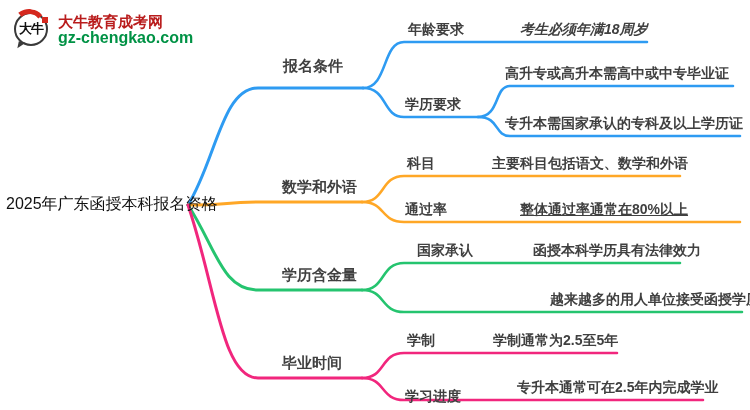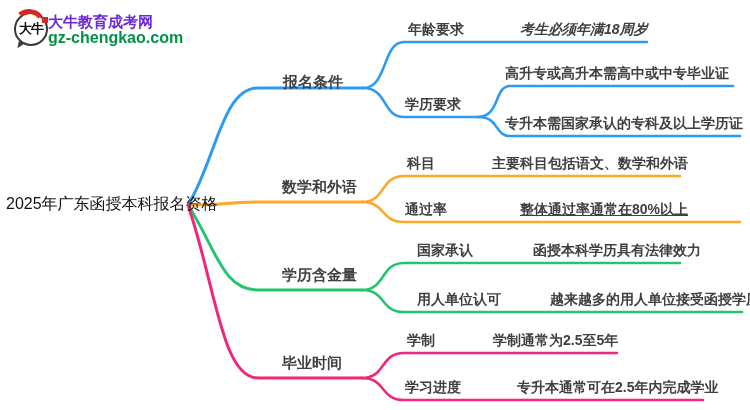--- a/index.html
+++ b/index.html
@@ -10,40 +10,40 @@
   }
   .stage{position:absolute;inset:0;width:750px;height:410px;}
   svg.links{position:absolute;left:0;top:0;pointer-events:none;}
   .node{
     position:absolute;white-space:nowrap;color:#404040;
     font-weight:600;font-size:14px;line-height:20px;height:20px;
   }
   .node.root{font-size:16px;font-weight:400;color:#111;}
   .node.lv1{font-size:15px;}
   
-  .logo{position:absolute;left:14px;top:12px;display:flex;align-items:center;gap:0;cursor:pointer;}
+  .logo{position:absolute;left:14px;top:12px;display:flex;align-items:center;gap:10px;cursor:pointer;}
   .logo-bubble{
     position:relative;width:34px;height:34px;border-radius:50%;
     background:#fff;border:2px solid #3a3a3a;box-sizing:border-box;
   }
   .logo-arc{
     position:absolute;left:-4px;top:-5px;width:34px;height:34px;border-radius:50%;
     border:5px solid transparent;border-top-color:#d5281e;box-sizing:border-box;
     transform:rotate(6deg);
   }
   .logo-chars{
     position:absolute;inset:0;display:flex;align-items:center;justify-content:center;
     font-size:13px;font-weight:700;color:#111;letter-spacing:-1px;
   }
   .logo-seal{position:absolute;right:-2px;top:3px;width:6px;height:6px;background:#d5281e;}
   .logo-tail{
     position:absolute;left:2px;bottom:-5px;width:0;height:0;
     border-left:7px solid #3a3a3a;border-bottom:7px solid transparent;transform:rotate(12deg);
   }
-  .logo-title{font-size:15px;font-weight:700;color:#6d28d9;line-height:18px;}
+  .logo-title{font-size:15px;font-weight:700;color:#b91c1c;line-height:18px;}
   .logo-domain{font-size:16px;font-weight:700;color:#009245;line-height:14px;}
 </style>
 </head>
 <body>
 
 <div class="stage">
 
   <svg class="links" width="750" height="410" viewBox="0 0 750 410" fill="none" stroke-linecap="round">
 
     <path d="M188,205 C216,160 222,88 258,88 L363,88" stroke-width="3" stroke="#2e9bf2"></path>
@@ -73,38 +73,37 @@
       <span class="logo-tail"></span>
     </div>
     <div class="logo-text">
       <div class="logo-title">大牛教育成考网</div>
       <div class="logo-domain">gz-chengkao.com</div>
     </div>
   </div>
 
   <div class="node root" style="left:6px;top:194px;">2025年广东函授本科报名资格</div>
 
-  <div class="node lv1" style="left:283px;top:72px;text-align:center;">报名条件</div>
+  <div class="node lv1" style="left:283px;top:56px;text-align:center;">报名条件</div>
   <div class="node" style="left:408px;top:19px;">年龄要求</div>
   <div class="node" style="left:520px;top:19px;font-style:italic;">考生必须年满18周岁</div>
   <div class="node" style="left:405px;top:94px;">学历要求</div>
   <div class="node" style="left:505px;top:113px;">专升本需国家承认的专科及以上学历证</div>
   <div class="node" style="left:505px;top:63px;">高升专或高升本需高中或中专毕业证</div>
 
   <div class="node lv1" style="left:282px;top:177px;">数学和外语</div>
   <div class="node" style="left:407px;top:153px;">科目</div>
   <div class="node" style="left:492px;top:153px;">主要科目包括语文、数学和外语</div>
   <div class="node" style="left:405px;top:199px;">通过率</div>
   <div class="node" style="left:520px;top:199px;text-decoration:underline;">整体通过率通常在80%以上</div>
 
   <div class="node lv1" style="left:282px;top:265px;">学历含金量</div>
   <div class="node" style="left:417px;top:240px;">国家承认</div>
   <div class="node" style="left:533px;top:240px;">函授本科学历具有法律效力</div>
-  <div class="node" style="left:417px;top:289px;">用人单位认可</div>
   <div class="node" style="left:550px;top:289px;">越来越多的用人单位接受函授学历</div>
 
   <div class="node lv1" style="left:282px;top:353px;">毕业时间</div>
   <div class="node" style="left:407px;top:330px;">学制</div>
   <div class="node" style="left:493px;top:330px;">学制通常为2.5至5年</div>
-  <div class="node" style="left:405px;top:377px;">学习进度</div>
+  <div class="node" style="left:405px;top:386px;">学习进度</div>
   <div class="node" style="left:517px;top:377px;">专升本通常可在2.5年内完成学业</div>
 
 </div>
 
 </body></html>

